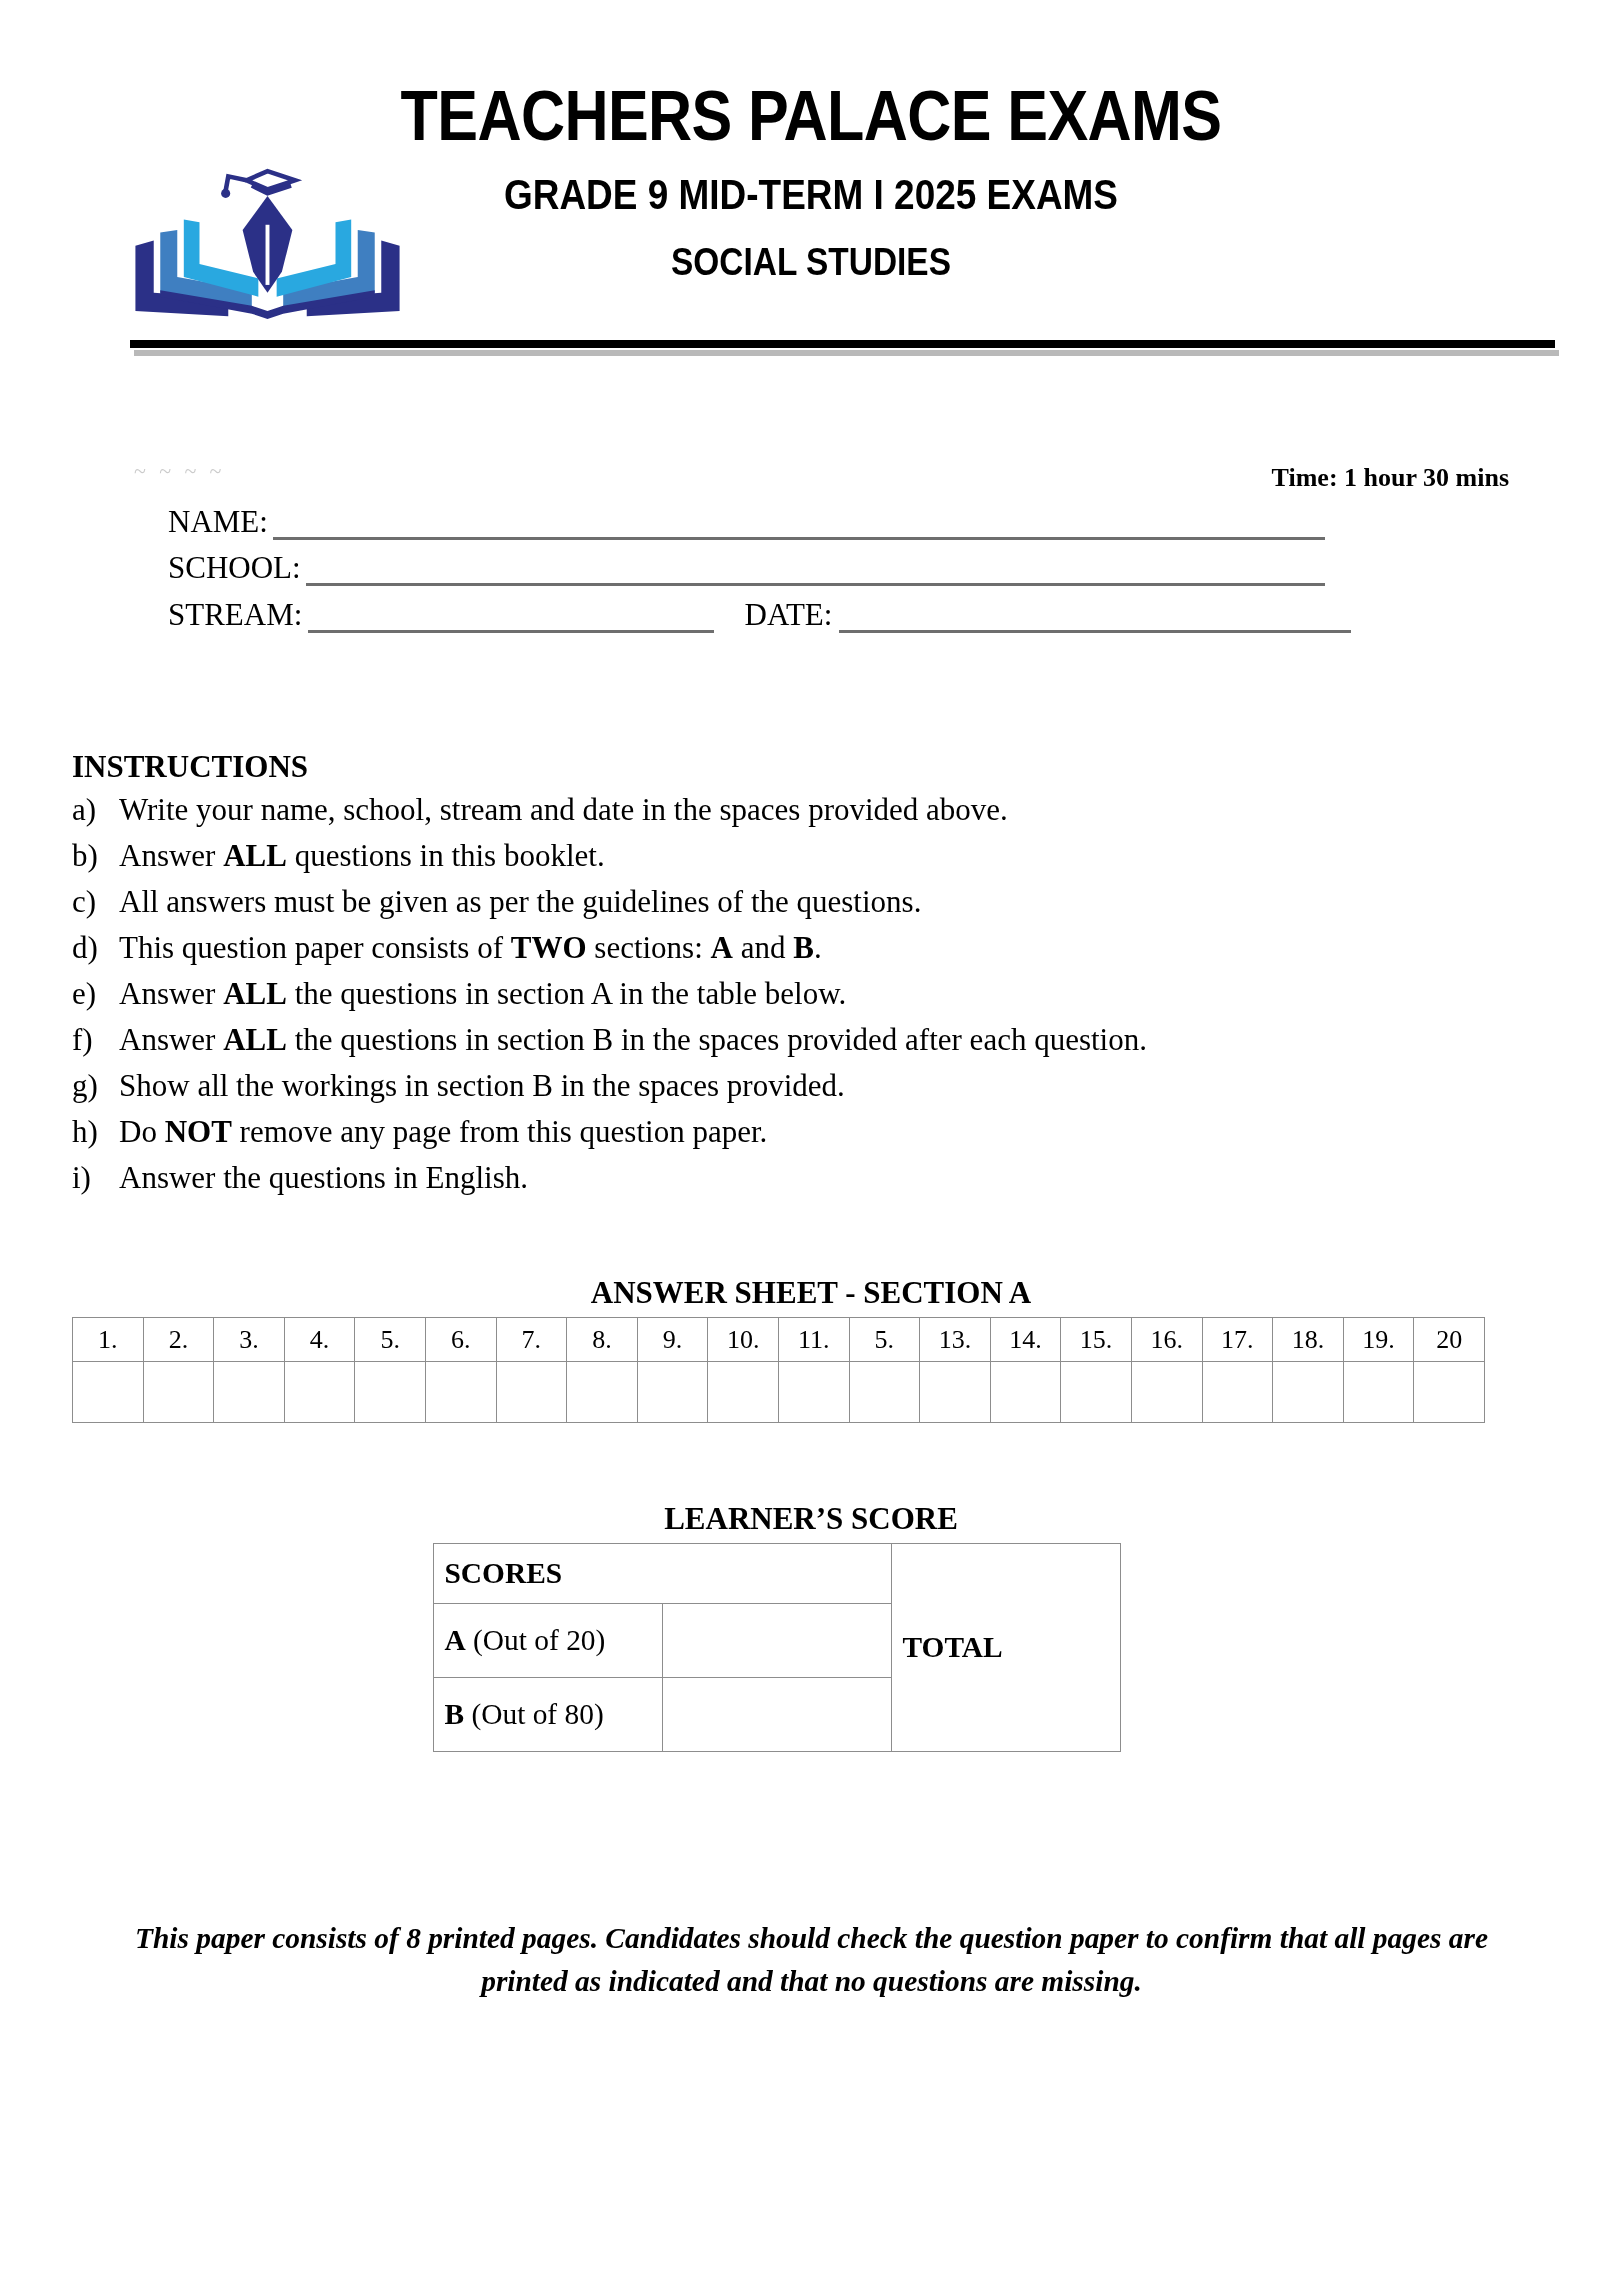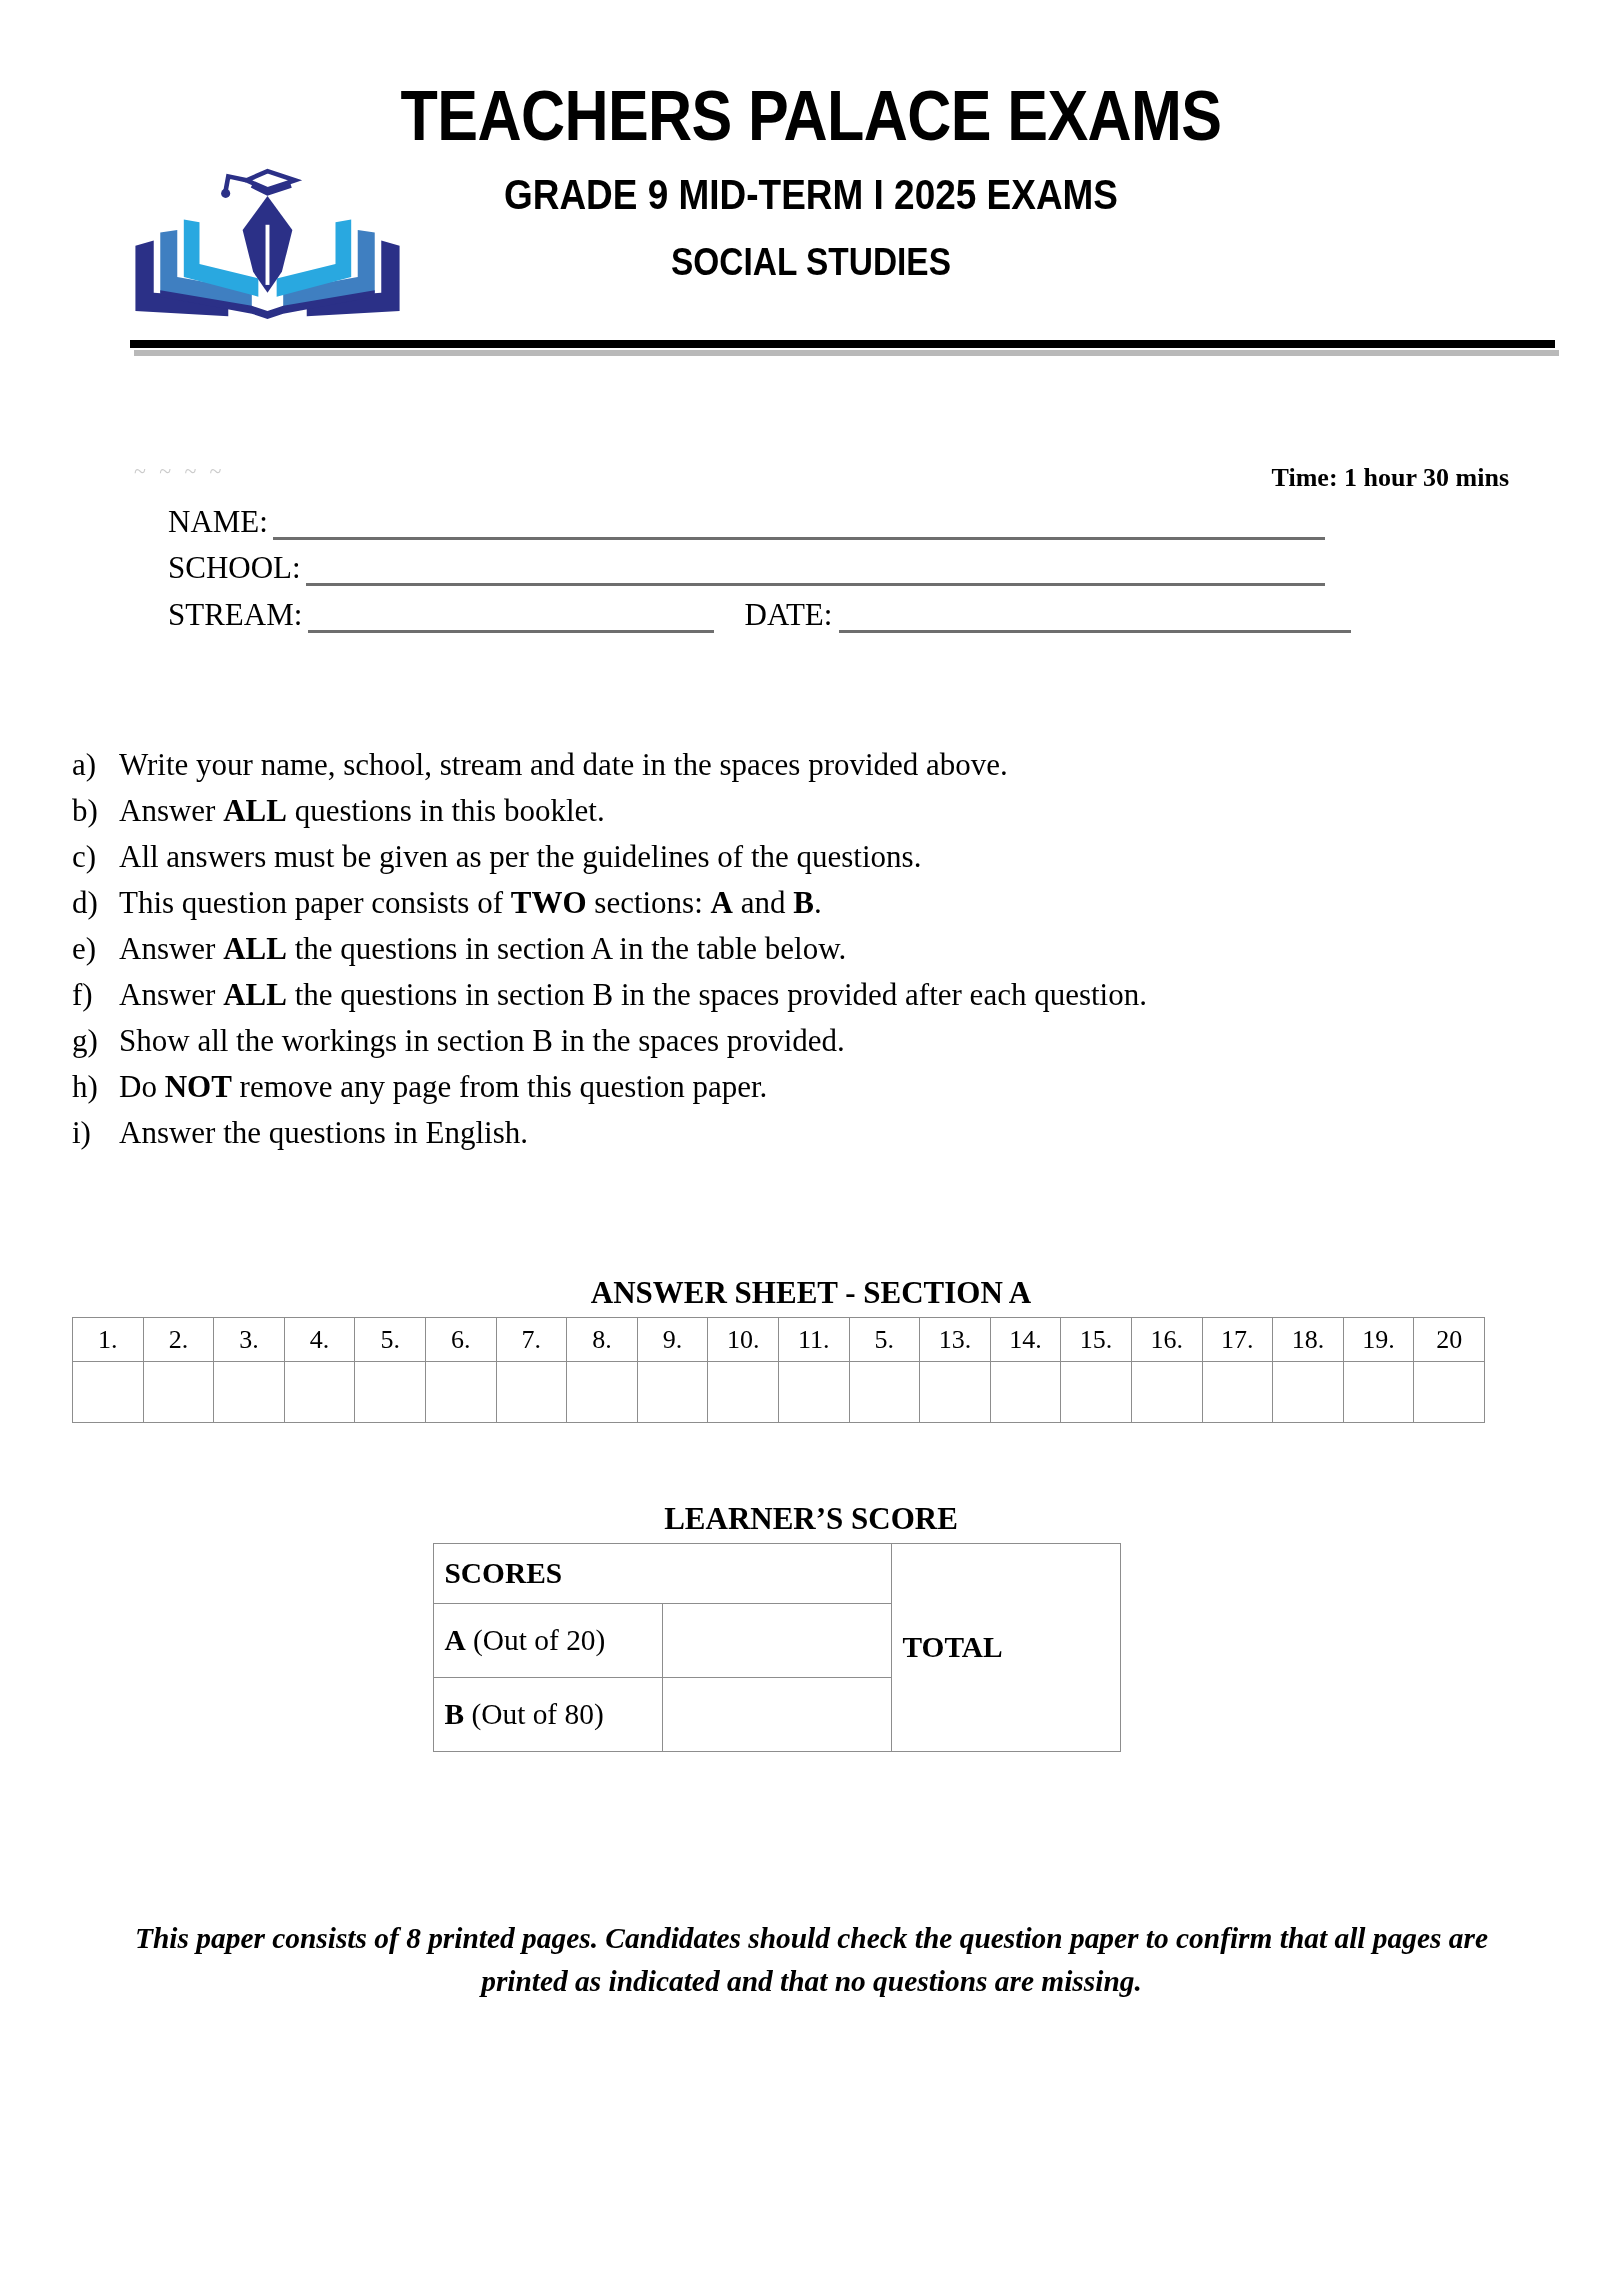--- a/index.html
+++ b/index.html
@@ -308,20 +308,21 @@
 </div>
 
 <div class="field-row stream">
   <span class="field-label">STREAM:</span>
   <span class="field-line fl-stream"></span>
   <span class="field-label field-label-date">DATE:</span>
   <span class="field-line fl-date"></span>
 </div>
 
 <div class="instructions">
+  <div class="instructions-heading">INSTRUCTIONS</div>
   <div id="instr-list">
       <div class="instr-item">
         <span class="instr-marker">a)</span>
         <span class="instr-text">Write your name, school, stream and date in the spaces provided above.</span>
       </div>
       <div class="instr-item">
         <span class="instr-marker">b)</span>
         <span class="instr-text">Answer <b>ALL</b> questions in this booklet.</span>
       </div>
       <div class="instr-item">

